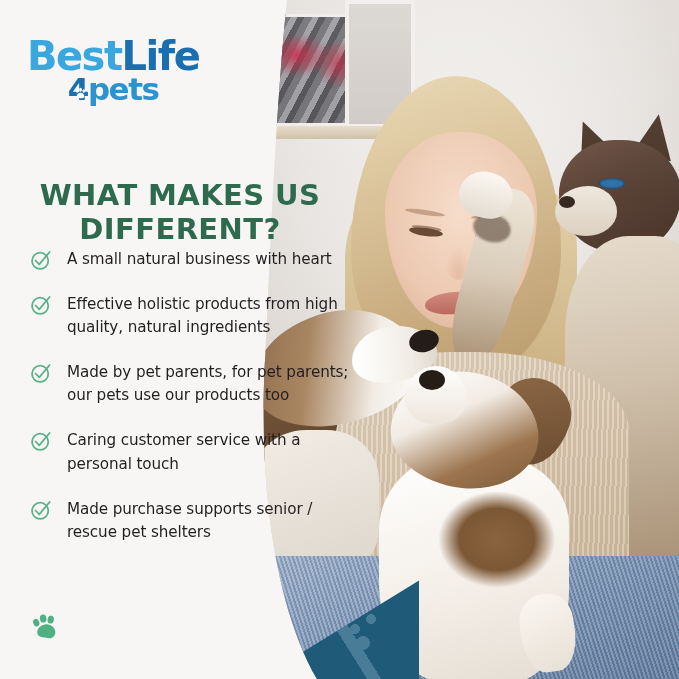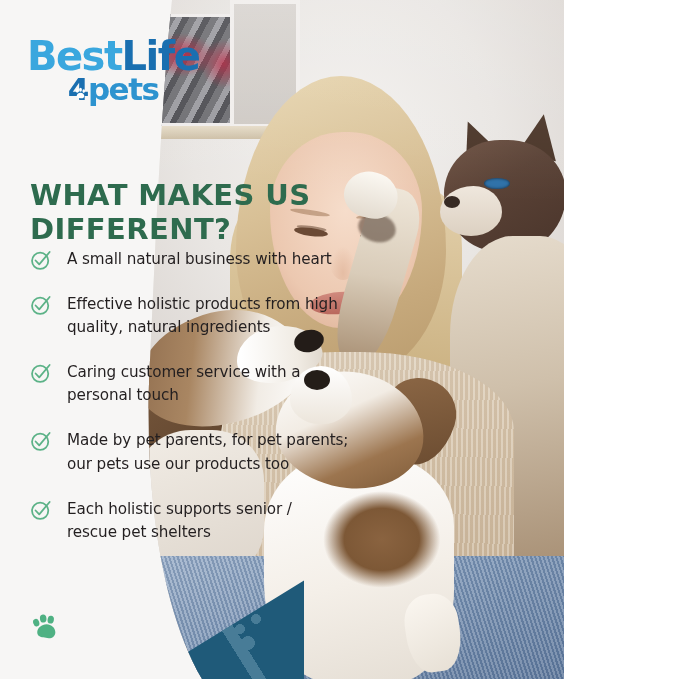--- a/index.html
+++ b/index.html
@@ -2,21 +2,21 @@
 <html><head>
 <meta charset="utf-8">
 <style>
   html, body {
     margin: 0;
     padding: 0;
     background: #ffffff;
   }
   #canvas {
     position: relative;
-    width: 564px;
+    width: 679px;
     height: 679px;
     overflow: hidden;
     background: #f7f6f5;
     font-family: "Liberation Sans", sans-serif;
   }
 
   
   .photo-wrap {
     position: absolute;
     top: 0;
@@ -387,20 +387,21 @@
     position: absolute;
     left: 30px;
     top: 160px;
     width: 300px;
     color: #2e6b4e;
     font-family: "DejaVu Sans", sans-serif;
     font-weight: 700;
     font-size: 29px;
     line-height: 1.17;
     letter-spacing: .4px;
+    text-align: center;
   }
 
   .bullets {
     position: absolute;
     left: 30px;
     top: 248px;
     width: 322px;
   }
   .bullet {
     display: flex;
@@ -523,39 +524,39 @@
       </svg>
       <span class="bullet-text">Effective holistic products from high
 quality, natural ingredients</span>
     </div>
 
     <div class="bullet">
       <svg class="check" viewBox="0 0 26 26">
         <circle cx="12" cy="14" r="9.6" fill="none" stroke="#5cb287" stroke-width="2.1"></circle>
         <path d="M6.6 13.6 L10.9 18.1 L23.2 3.6" fill="none" stroke="#5cb287" stroke-width="2.1" stroke-linecap="round" stroke-linejoin="round"></path>
       </svg>
-      <span class="bullet-text">Caring customer service with a
-personal touch</span>
+      <span class="bullet-text">Made by pet parents, for pet parents;
+our pets use our products too</span>
     </div>
 
     <div class="bullet">
       <svg class="check" viewBox="0 0 26 26">
         <circle cx="12" cy="14" r="9.6" fill="none" stroke="#5cb287" stroke-width="2.1"></circle>
         <path d="M6.6 13.6 L10.9 18.1 L23.2 3.6" fill="none" stroke="#5cb287" stroke-width="2.1" stroke-linecap="round" stroke-linejoin="round"></path>
       </svg>
-      <span class="bullet-text">Made by pet parents, for pet parents;
-our pets use our products too</span>
+      <span class="bullet-text">Caring customer service with a
+personal touch</span>
     </div>
 
     <div class="bullet">
       <svg class="check" viewBox="0 0 26 26">
         <circle cx="12" cy="14" r="9.6" fill="none" stroke="#5cb287" stroke-width="2.1"></circle>
         <path d="M6.6 13.6 L10.9 18.1 L23.2 3.6" fill="none" stroke="#5cb287" stroke-width="2.1" stroke-linecap="round" stroke-linejoin="round"></path>
       </svg>
-      <span class="bullet-text">Each holistic supports senior /
+      <span class="bullet-text">Made purchase supports senior /
 rescue pet shelters</span>
     </div>
 
   </div>
 
   <svg class="footer-paw" viewBox="0 0 32 32">
     <ellipse cx="8.2" cy="11.2" rx="2.7" ry="3.4" fill="#4fb183" transform="rotate(-18 8.2 11.2)"></ellipse>
     <ellipse cx="14.4" cy="7.6" rx="2.9" ry="3.6" fill="#4fb183" transform="rotate(-6 14.4 7.6)"></ellipse>
     <ellipse cx="21.1" cy="8.6" rx="2.8" ry="3.5" fill="#4fb183" transform="rotate(10 21.1 8.6)"></ellipse>
     <path d="M17.4 12.6c4.3 0 7.8 3.3 7.8 7.1 0 3.3-2.6 5.4-5.8 5.4-2 0-3.1-.9-5-.9-2.6 0-5.3-1.2-5.3-4.4 0-3.9 4-7.2 8.3-7.2z" fill="#4fb183"></path>

